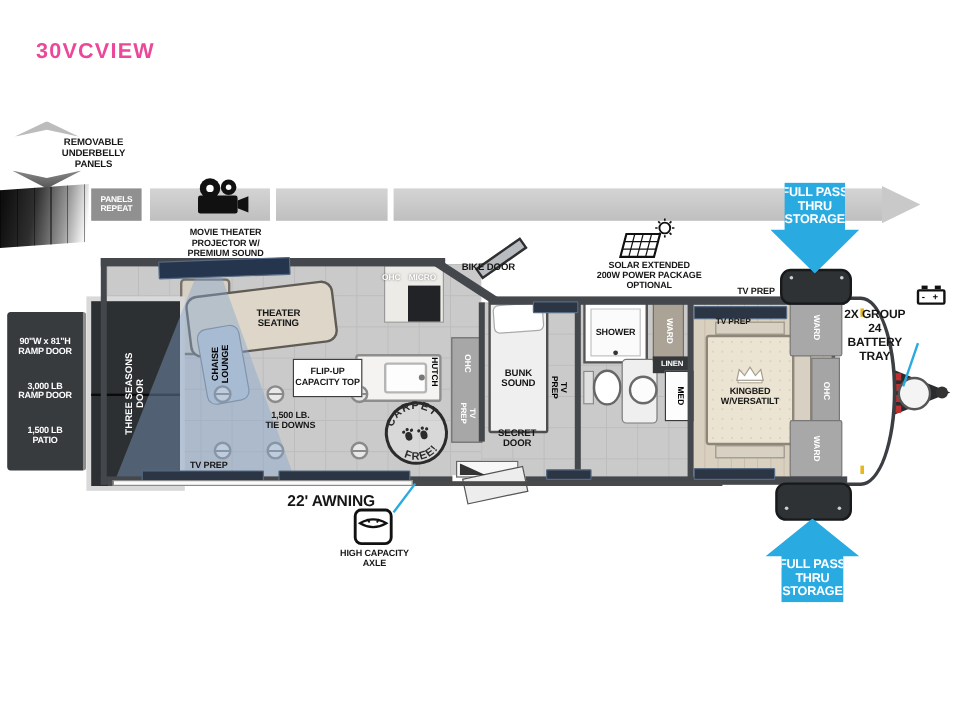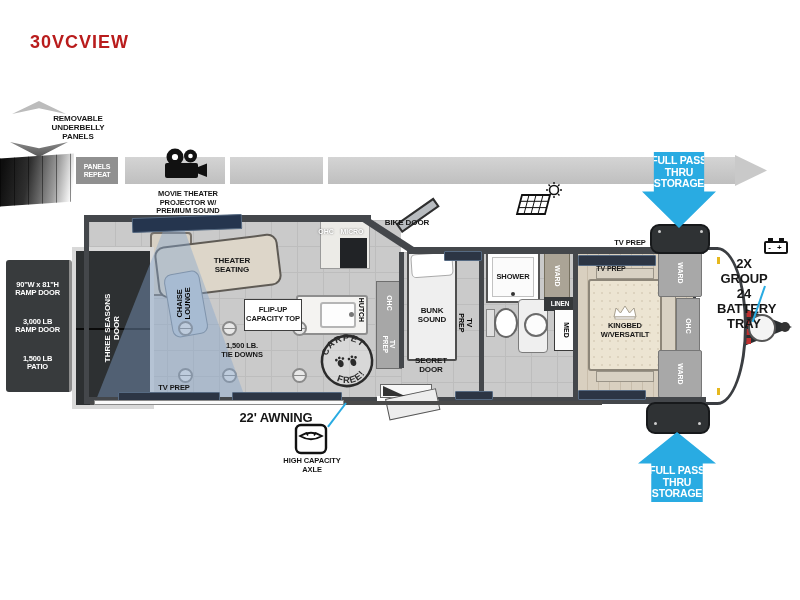--- a/index.html
+++ b/index.html
@@ -29,21 +29,21 @@
       background-image:linear-gradient(#bdbdbd 1px,transparent 1px),linear-gradient(90deg,#bdbdbd 1px,transparent 1px);
       background-size:26px 26px;}
   .floor-bed{position:absolute;background:#d9d0c0;z-index:11;
       background-image:linear-gradient(90deg,#c8bdab 1px,transparent 1px);background-size:11px 100%;}
 </style>
 </head>
 <body>
 
 <div id="stage">
 
-  <div class="lbl" style="left:30px;top:32px;width:170px;text-align:left;font-size:18px;font-weight:600;letter-spacing:1px;color:#b91c1c;">30VCVIEW</div>
+  <div class="lbl" style="left:30px;top:32px;width:170px;text-align:left;font-size:18px;font-weight:600;letter-spacing:1px;color:#ec4899;">30VCVIEW</div>
 
   <div class="a" style="left:12px;top:101px;width:54px;height:13px;background:#bcbcbc;z-index:6;
               clip-path:polygon(50% 0,100% 100%,50% 55%,0 100%);"></div>
   <div class="lbl" style="left:4px;top:114px;width:68px;font-size:8px;margin-left:40px;">REMOVABLE
 UNDERBELLY
 PANELS</div>
   <div class="a" style="left:10px;top:142px;width:58px;height:15px;background:linear-gradient(#8a8a8a,#555);z-index:6;
               clip-path:polygon(0 0,50% 42%,100% 0,50% 100%);"></div>
   <div class="a" style="left:0;top:156px;width:74px;height:48px;z-index:6;transform:skewY(-4deg);
               background:repeating-linear-gradient(90deg,rgba(0,0,0,.45) 0 1px,transparent 1px 14px),
@@ -86,20 +86,23 @@
     </g>
     <polygon points="8,14 36,14 31,33 3,33" fill="#fff" stroke="#111" stroke-width="1.8"></polygon>
     <g stroke="#111" stroke-width="1">
       <line x1="6.4" y1="20.3" x2="34.4" y2="20.3"></line>
         <line x1="4.7" y1="26.6" x2="32.7" y2="26.6"></line>
       <line x1="15" y1="14" x2="10" y2="33"></line>
         <line x1="22" y1="14" x2="17" y2="33"></line>
         <line x1="29" y1="14" x2="24" y2="33"></line>
     </g>
   </svg>
+  <div class="lbl" style="left:490px;top:217px;width:102px;font-size:7.5px;">SOLAR EXTENDED
+200W POWER PACKAGE
+OPTIONAL</div>
 
   <div class="bluearrow" style="left:642px;top:152px;width:74px;height:76px;
               clip-path:polygon(16% 0,84% 0,84% 52%,100% 52%,50% 100%,0 52%,16% 52%);">
     <div class="pt-text" style="padding-top:3px;">FULL PASS
 THRU
 STORAGE</div>
   </div>
   <div class="bluearrow" style="left:638px;top:432px;width:78px;height:70px;
               clip-path:polygon(50% 0,100% 45%,83% 45%,83% 100%,17% 100%,17% 45%,0 45%);">
     <div class="pt-text" style="padding-top:33px;">FULL PASS
@@ -311,21 +314,21 @@
   <div class="lbl" style="left:274px;top:457px;width:76px;font-size:7.5px;">HIGH CAPACITY
 AXLE</div>
   <div class="ptr" style="left:345px;top:403px;height:30px;transform:rotate(37deg);"></div>
 
   <div class="a" style="left:764px;top:241px;width:24px;height:13px;border:2px solid #111;border-radius:2px;z-index:50;
               display:flex;align-items:center;justify-content:center;box-sizing:border-box;">
     <span style="font-size:8px;font-weight:700;letter-spacing:2px;line-height:8px;">-  +</span>
   </div>
   <div class="a" style="left:768px;top:238px;width:5px;height:3px;background:#111;z-index:50;"></div>
   <div class="a" style="left:779px;top:238px;width:5px;height:3px;background:#111;z-index:50;"></div>
-  <div class="lbl" style="left:717px;top:257px;width:54px;font-size:13px;">2X GROUP 24
+  <div class="lbl" style="left:702px;top:257px;width:54px;font-size:10px;">2X GROUP 24
 BATTERY
 TRAY</div>
   <div class="ptr" style="left:764px;top:286px;height:38px;transform:rotate(19deg);"></div>
 
   <div class="lbl" style="left:150px;top:384px;width:48px;font-size:7.5px;">TV PREP</div>
 
 
 </div>
 
 </body></html>

